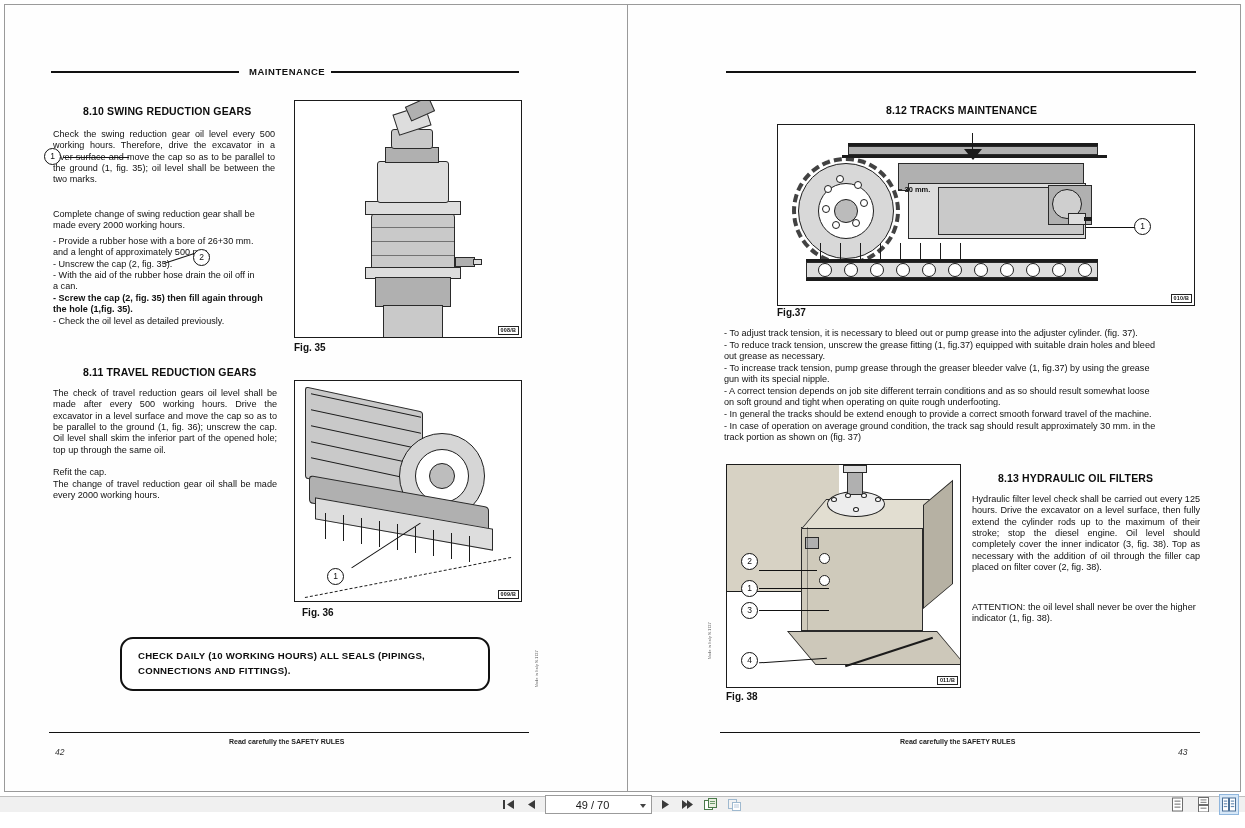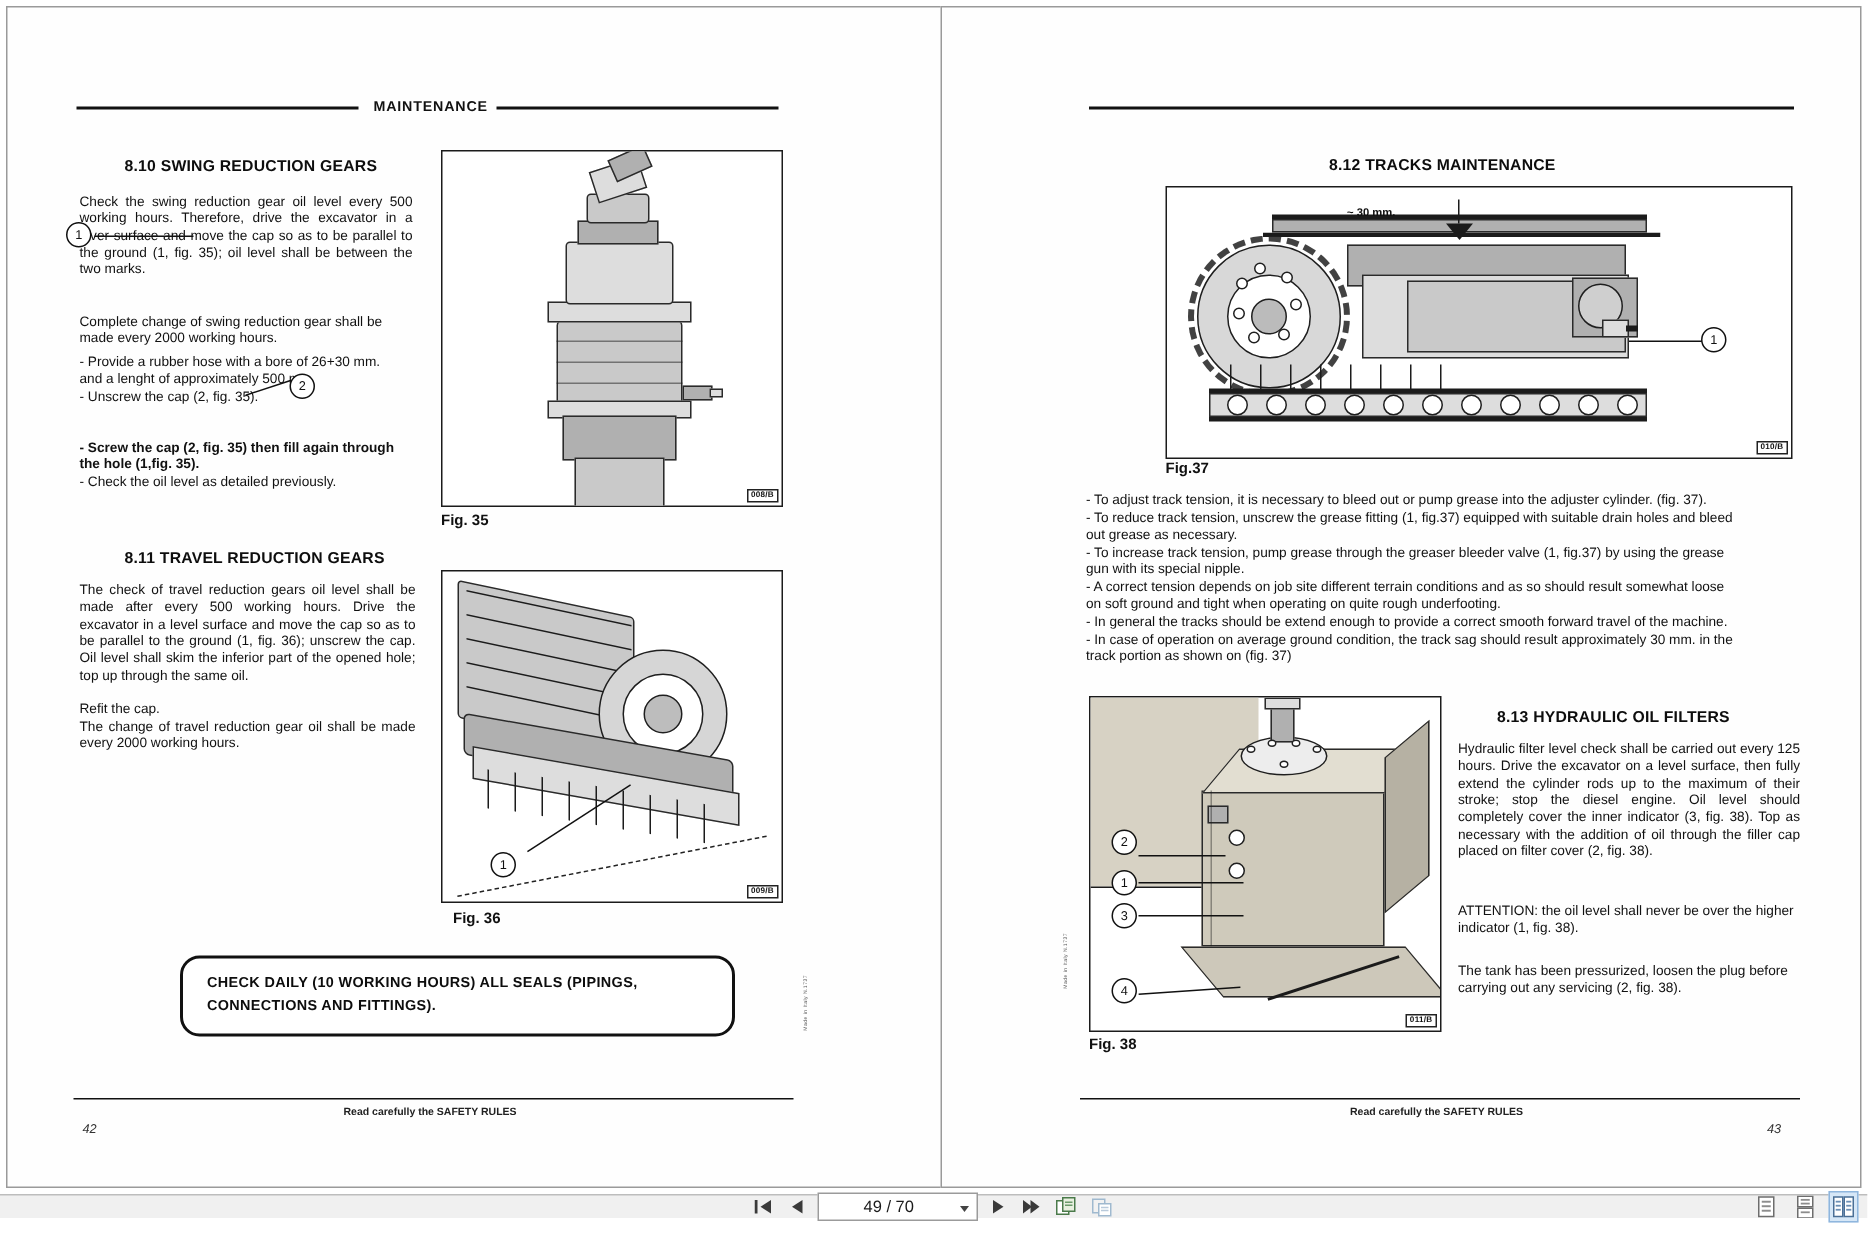--- a/index.html
+++ b/index.html
@@ -82,20 +82,21 @@
   }
   .pageno { position: absolute; font-size: 8.5px; color: #333; font-style: italic; }
   .microprint {
     position: absolute; font-size: 3.4px; color: #555;
     writing-mode: vertical-rl; transform: rotate(180deg);
     white-space: nowrap; letter-spacing: .3px;
   }
   .mm-label {
     position: absolute; font-size: 7.5px; font-weight: bold; color: #111;
     white-space: nowrap;
+    margin-top: 48px;
   }
 
   
   .ln { position: absolute; background: #1b1b1b; }
   .gr { position: absolute; background: #c9c9c9; border: 1px solid #2a2a2a; }
   .gr2 { position: absolute; background: #ddd; border: 1px solid #2a2a2a; }
   .gr3 { position: absolute; background: #b0b0b0; border: 1px solid #2a2a2a; }
   .cir { position: absolute; border: 1.4px solid #1f1f1f; border-radius: 50%; background: #d6d6d6; }
   .cirw { position: absolute; border: 1.2px solid #1f1f1f; border-radius: 50%; background: #fff; }
 
@@ -152,20 +153,22 @@
         <div class="doc-rule" style="left:46px; top:66px; width:188px;"></div>
         <div class="hdr-word" style="left:244px; top:61px;">MAINTENANCE</div>
         <div class="doc-rule" style="left:326px; top:66px; width:188px;"></div>
 
         <div class="sec-title" style="left:78px; top:100px;">8.10 SWING REDUCTION GEARS</div>
         <div class="body-txt" style="left:48px; top:124px; width:222px;">Check the swing reduction gear oil level every 500 working hours. Therefore, drive the excavator in a lever surface and move the cap so as to be parallel to the ground (1, fig. 35); oil level shall be between the two marks.</div>
         <div class="body-txt nojust" style="left:48px; top:204px; width:222px;">Complete change of swing reduction gear shall be made every 2000 working hours.</div>
         <div class="body-txt nojust" style="left:48px; top:231px; width:226px;">- Provide a rubber hose with a bore of 26+30 mm.
   and a lenght of approximately 500 mm.</div>
         <div class="body-txt nojust" style="left:48px; top:254px; width:226px;">- Unscrew the cap (2, fig. 35).</div>
+        <div class="body-txt nojust" style="left:48px; top:265px; width:226px;">- With the aid of the rubber hose drain the oil off in
+  a can.</div>
         <div class="body-txt nojust" style="left:48px; top:288px; width:226px;font-weight:bold;">- Screw  the cap (2, fig. 35) then fill again through
   the hole (1,fig. 35).</div>
         <div class="body-txt nojust" style="left:48px; top:311px; width:226px;">- Check the oil level as detailed previously.</div>
 
         <div class="fig-box" style="left:289px; top:95px; width:228px; height:238px;">
 
           <div class="gr" style="left:76px; top:112px; width:84px; height:58px; border-radius:4px;"></div>
           <div class="gr2" style="left:70px; top:100px; width:96px; height:14px;"></div>
           <div class="gr2" style="left:70px; top:166px; width:96px; height:12px;"></div>
           <div class="gr3" style="left:80px; top:176px; width:76px; height:30px;"></div>
@@ -364,21 +367,20 @@
         <div class="callout" style="left:113px; top:575px;">1</div>
         <div class="leader" style="left:131px; top:605px; width:70px;"></div>
         <div class="callout" style="left:113px; top:597px;">3</div>
         <div class="leader" style="left:131px; top:655px; width:68px; transform:rotate(-4deg);"></div>
         <div class="callout" style="left:113px; top:647px;">4</div>
         <div class="fig-cap" style="left:98px; top:686px;">Fig. 38</div>
 
         <div class="sec-title" style="left:370px; top:467px;">8.13 HYDRAULIC OIL FILTERS</div>
         <div class="body-txt" style="left:344px; top:489px; width:228px;">Hydraulic filter level check shall be carried out every   125 hours. Drive the excavator on a level surface, then fully extend the cylinder  rods up to the maximum of their stroke; stop the diesel engine. Oil level should completely cover the inner indicator (3, fig. 38). Top as necessary with the addition of oil through the filler cap placed on filter cover (2, fig. 38).</div>
         <div class="body-txt nojust" style="left:344px; top:597px; width:228px;">ATTENTION:  the oil level shall never be over the higher indicator (1, fig. 38).</div>
-        <div class="body-txt nojust" style="left:344px; top:637px; width:228px;">The tank has been pressurized, loosen the plug before carrying out any servicing  (2, fig. 38).</div>
 
         <div class="microprint" style="left:80px; top:617px;">Made in Italy N.1737</div>
 
         <div class="footer-rule" style="left:92px; top:727px; width:480px;"></div>
         <div class="footer-txt" style="left:272px; top:733px;">Read carefully the SAFETY RULES</div>
         <div class="pageno" style="left:550px; top:742px;">43</div>
       </div>
     </div>
   </div>
 

